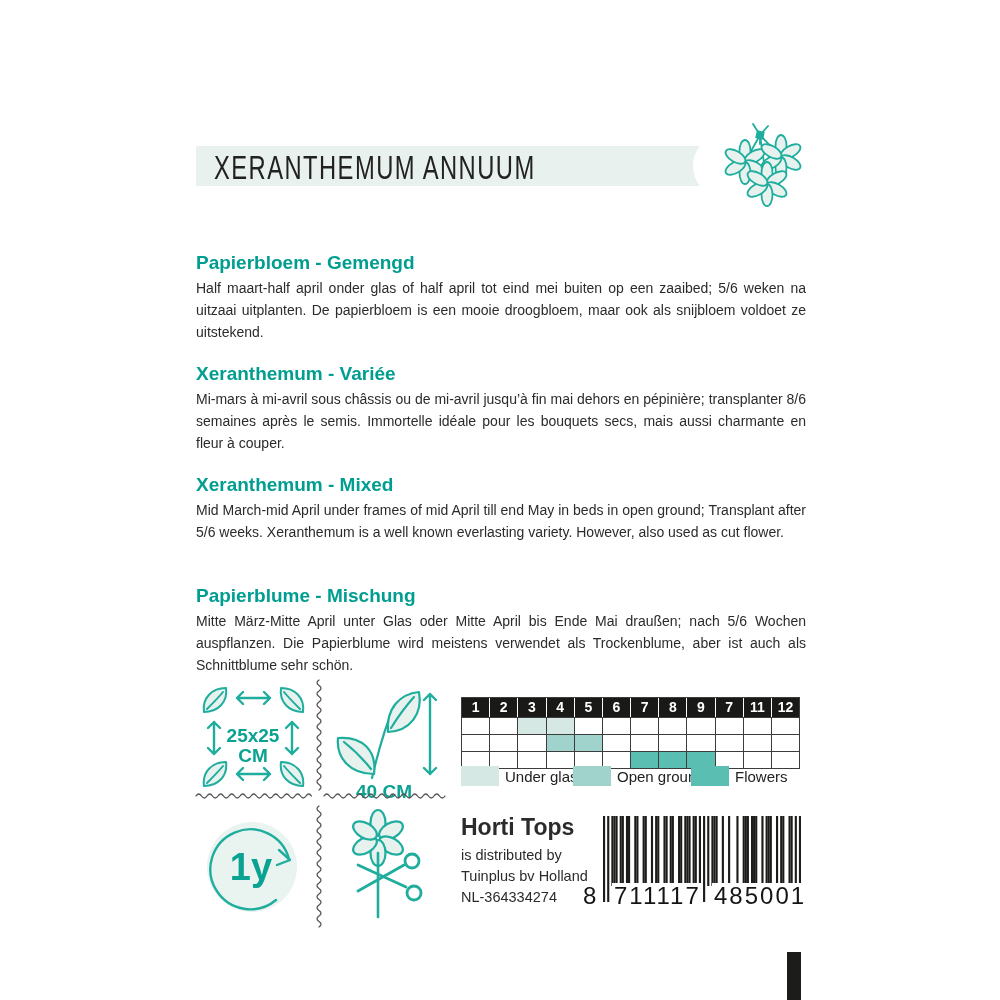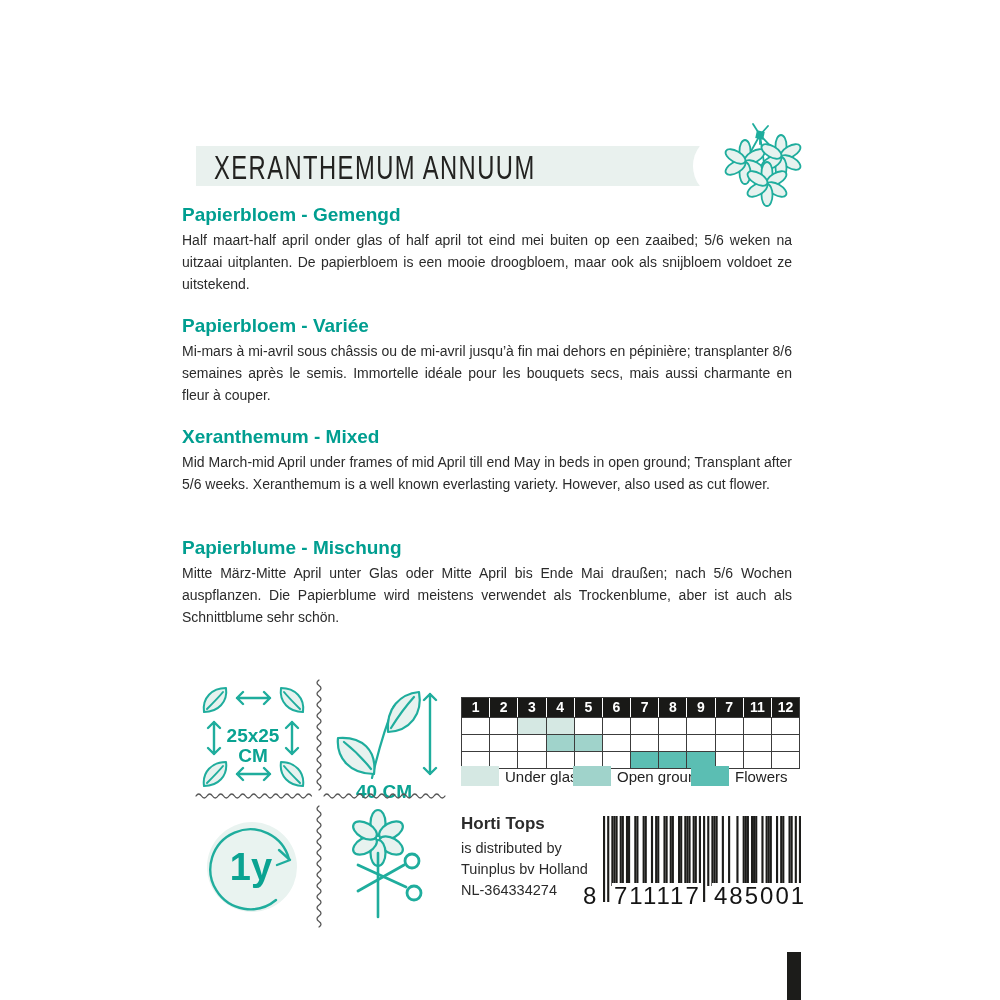--- a/index.html
+++ b/index.html
@@ -7,21 +7,21 @@
     font-family:"Liberation Sans", sans-serif; position:relative; }
   .abs { position:absolute; }
 
   
   .band { left:196px; top:146px; width:516px; height:40px; background:#e9f1ee; }
   .band-cut { left:693px; top:138px; width:46px; height:56px; background:#ffffff; border-radius:50%; }
   .title { left:214px; top:149px; font-size:33px; line-height:38px; letter-spacing:2px;
     color:#222220; transform:scaleX(0.72); transform-origin:left center; white-space:nowrap; }
 
   
-  .sec { left:182px; width:610px; }
+  .sec { left:196px; width:610px;margin-top:48px; }
   .sec h2 { font-size:19px; font-weight:bold; color:#009e90; margin-bottom:3px; }
   .sec p { font-size:14px; line-height:22px; color:#2b2b2b; text-align:justify; }
 
   
   .icon-label { fill:#0aa392; font-weight:bold; }
   svg.pict { overflow:visible; }
 
   
   svg.wave-h, svg.wave-v { overflow:visible; }
   .wavepath { stroke:#575757; stroke-width:1.3; fill:none; stroke-linecap:round; }
@@ -34,21 +34,21 @@
   .cal-row.head .cal-cell { height:19px; background:#191917; color:#ffffff; font-size:14px;
     font-weight:bold; text-align:center; line-height:19px; border-left:1px solid #ffffff; border-top:none; }
   .cal-row.head .cal-cell:first-child { border-left:none; }
 
   .legend-item { top:766px; display:flex; align-items:center; gap:6px; }
   .legend-swatch { width:38px; height:20px; display:inline-block; }
   .legend-label { font-size:15px; color:#222; white-space:nowrap; }
 
   
   .dist { left:461px; top:814px; color:#2b2b2b; }
-  .dist .name { font-size:17px; font-weight:bold; margin-bottom:4px; }
+  .dist .name { font-size:23px; font-weight:bold; margin-bottom:4px; }
   .dist .line { font-size:14.5px; line-height:21px; }
 
   
   .bc-digit { top:883px; font-size:24px; line-height:26px; color:#141414; background:#fff; }
   #bc-d1 { left:583px; }
   #bc-dl { left:612px; letter-spacing:2px; padding:0 2px; }
   #bc-dr { left:712px; letter-spacing:2px; padding:0 2px; }
 
   .corner-mark { left:787px; top:952px; width:14px; height:48px; background:#1c1c1a; }
 
@@ -98,21 +98,21 @@
         </g>
     </g>
   </g>
 </svg>
 
 <div class="abs sec" style="top:204px;">
   <h2>Papierbloem - Gemengd</h2>
   <p>Half maart-half april onder glas of half april tot eind mei buiten op een zaaibed; 5/6 weken na uitzaai uitplanten. De papierbloem is een mooie droogbloem, maar ook als snijbloem voldoet ze uitstekend.</p>
 </div>
 <div class="abs sec" style="top:315px;">
-  <h2>Papierbloem - Variée</h2>
+  <h2>Xeranthemum - Variée</h2>
   <p>Mi-mars à mi-avril sous châssis ou de mi-avril jusqu’à fin mai dehors en pépinière; transplanter 8/6 semaines après le semis. Immortelle idéale pour les bouquets secs, mais aussi charmante en fleur à couper.</p>
 </div>
 <div class="abs sec" style="top:426px;">
   <h2>Xeranthemum - Mixed</h2>
   <p>Mid March-mid April under frames of mid April till end May in beds in open ground; Transplant after 5/6 weeks. Xeranthemum is a well known everlasting variety. However, also used as cut flower.</p>
 </div>
 <div class="abs sec" style="top:537px;">
   <h2>Papierblume - Mischung</h2>
   <p>Mitte März-Mitte April unter Glas oder Mitte April bis Ende Mai draußen; nach 5/6 Wochen auspflanzen. Die Papierblume wird meistens verwendet als Trockenblume, aber ist auch als Schnittblume sehr schön.</p>
 </div>

